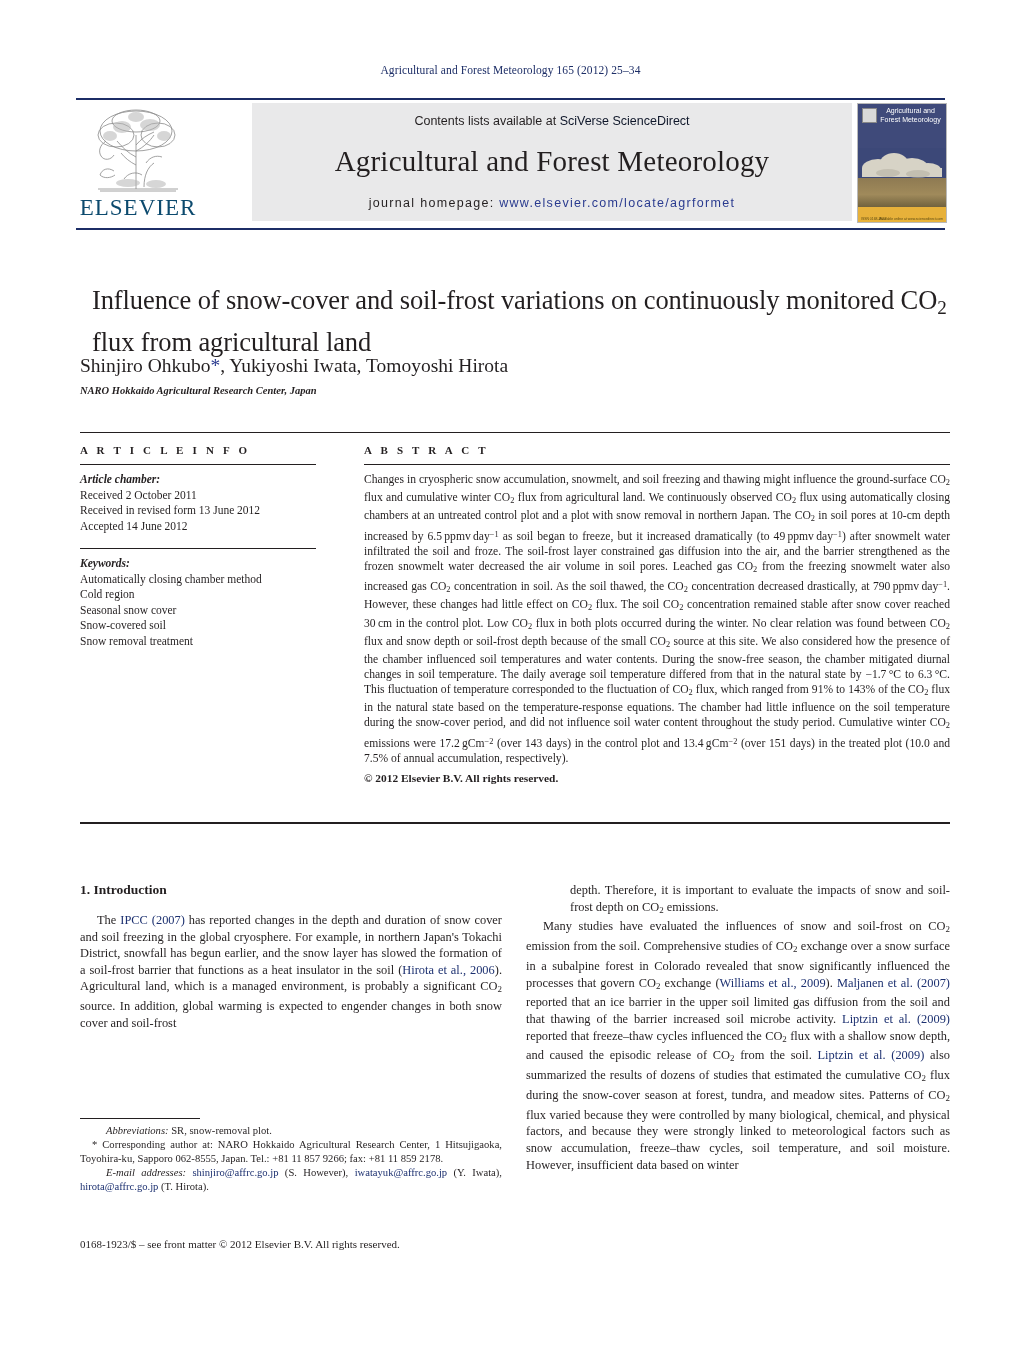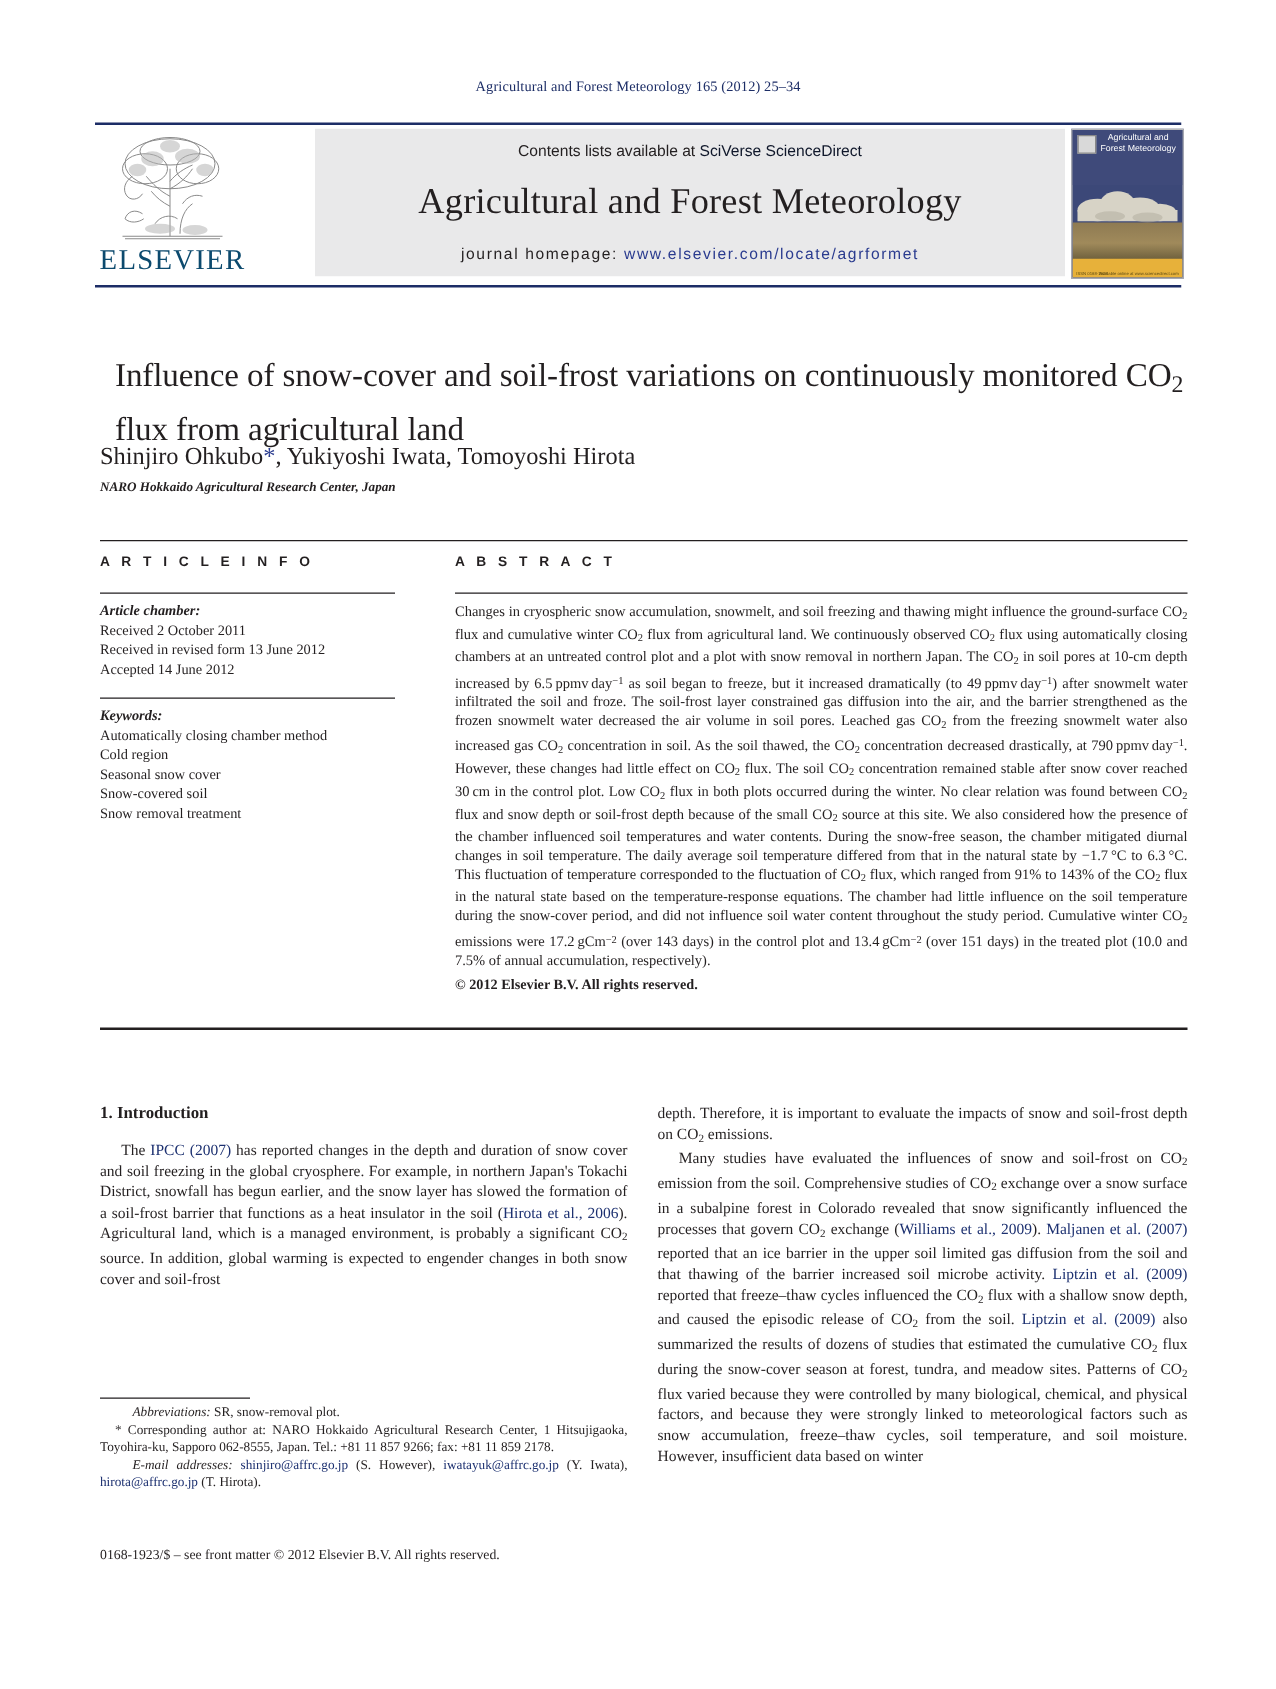--- a/index.html
+++ b/index.html
@@ -237,26 +237,26 @@
     top: 444px;
     width: 236px;
   }
   .col-abs {
     position: absolute;
     left: 364px;
     top: 444px;
     width: 586px;
   }
   .sechead {
-    font-family: Liberation Sans, sans-serif;
+    font-family: Liberation Serif, serif;
     font-weight: bold;
     font-size: 11px;
     letter-spacing: 3.2px;
     color: #231f20;
-    margin: 0 0 18px 0;
+    margin: 0 0 8px 0;
   }
   .hr-thin {
     height: 1px;
     background: #231f20;
     margin: 0 0 7px 0;
   }
   .hr-thin2 {
     height: 1px;
     background: #231f20;
     margin: 14px 0 7px 0;
@@ -323,21 +323,21 @@
   .p {
     font-family: "Liberation Serif", serif;
     font-size: 12.4px;
     line-height: 16.6px;
     color: #231f20;
     text-align: justify;
     margin: 0;
     text-indent: 17px;
     hyphens: none;
   }
-  .p.cont { text-indent: 0; }
+  .p.cont { text-indent: 0; margin-left: 44px; }
   .lnk { color: #1c3070; }
 
   
   .fn-rule {
     position: absolute;
     left: 80px;
     top: 1118px;
     width: 120px;
     height: 1px;
     background: #231f20;

